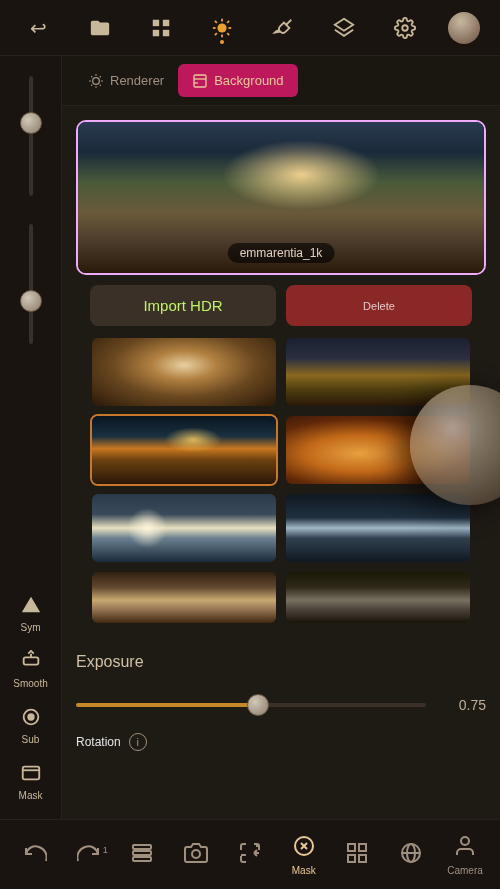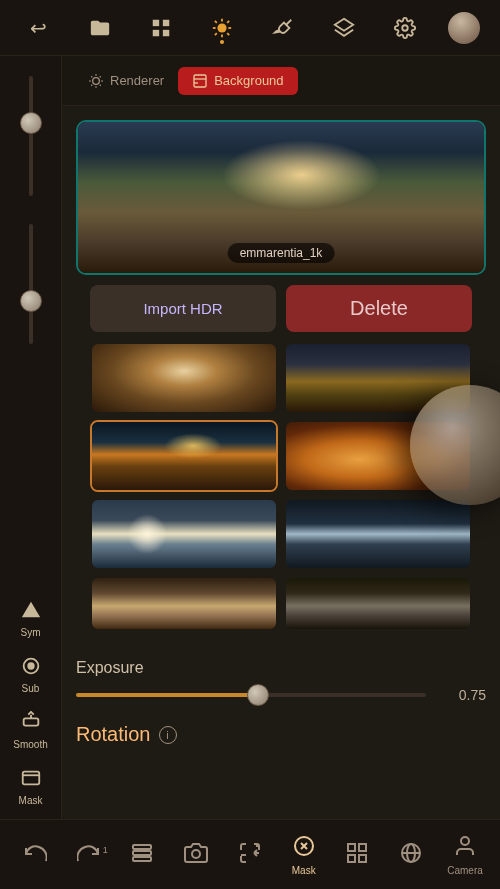--- a/index.html
+++ b/index.html
@@ -82,21 +82,21 @@
       transform: translateX(-50%);
       cursor: pointer;
       border: 1px solid #6a5a48;
     }
     .sidebar-btn {
       width: 50px;
       height: 50px;
       display: flex;
       flex-direction: column;
       align-items: center;
-      justify-content: flex-end;
+      justify-content: center;
       cursor: pointer;
       border-radius: 8px;
       margin: 3px 0;
       color: #c8b89a;
       font-size: 10px;
       gap: 3px;
     }
     .sidebar-btn .icon-shape {
       font-size: 20px;
       line-height: 1;
@@ -110,56 +110,55 @@
       right: 0;
       bottom: 70px;
       background: #1e1a14;
       overflow-y: auto;
       overflow-x: hidden;
     }
 
     
     .tab-bar {
       display: flex;
-      align-items: center;
       background: #1a1610;
       padding: 8px 12px;
       gap: 0;
       border-bottom: 1px solid #2a2218;
       height: 50px;
     }
     .tab-item {
       display: flex;
       align-items: center;
       gap: 6px;
       padding: 6px 14px;
       border-radius: 6px;
       cursor: pointer;
       font-size: 13px;
       color: #a09080;
       white-space: nowrap;
     }
     .tab-item.active {
-      background: #b91c1c;
+      background: #be185d;
       color: #e8c898;
     }
     .tab-item svg {
       width: 16px;
       height: 16px;
     }
 
     
     .hdr-section {
       padding: 14px 14px 10px;
     }
     .hdr-main-preview {
       width: 100%;
       height: 155px;
       border-radius: 10px;
-      border: 2px solid #0f766e;
+      border: 2px solid #f0abfc;
       overflow: hidden;
       position: relative;
       background: #1a1a1a;
     }
     .hdr-main-preview .preview-label {
       position: absolute;
       bottom: 10px;
       left: 50%;
       transform: translateX(-50%);
       background: rgba(0,0,0,0.6);
@@ -182,34 +181,34 @@
       display: flex;
       gap: 10px;
       margin: 10px 14px;
     }
     .btn-import {
       flex: 1;
       padding: 12px;
       background: #3a3028;
       border: none;
       border-radius: 8px;
-      color: #c4b5fd;
+      color: #bef264;
       font-size: 15px;
       font-weight: 500;
       cursor: pointer;
       text-align: center;
     }
     .btn-delete {
       flex: 1;
       padding: 12px;
       background: #8a2828;
       border: none;
       border-radius: 8px;
       color: #e8c8c8;
-      font-size: 20px;
+      font-size: 11px;
       font-weight: 500;
       cursor: pointer;
       text-align: center;
     }
 
     
     .thumb-grid {
       display: grid;
       grid-template-columns: 1fr 1fr;
       gap: 6px;
@@ -231,21 +230,21 @@
       height: 100%;
     }
 
     
     .section {
       padding: 12px 14px 8px;
     }
     .section-label {
       font-size: 16px;
       color: #d0c0a8;
-      margin-bottom: 10px;
+      margin-bottom: 26px;
       font-weight: 400;
     }
     .slider-row {
       display: flex;
       align-items: center;
       gap: 24px;
     }
     .h-slider-track {
       flex: 1;
       height: 4px;
@@ -278,22 +277,22 @@
     }
 
     
     .rotation-row {
       display: flex;
       align-items: center;
       gap: 8px;
       padding: 12px 14px;
     }
     .rotation-label {
-      font-size: 20px;
-      color: #fdba74;
+      font-size: 12px;
+      color: #e5e5e5;
     }
     .info-circle {
       width: 18px;
       height: 18px;
       border: 1.5px solid #a09080;
       border-radius: 50%;
       display: flex;
       align-items: center;
       justify-content: center;
       font-size: 11px;
@@ -423,36 +422,36 @@
       <svg width="22" height="22" viewBox="0 0 24 24" fill="#c8b89a">
           <polygon points="12,3 22,20 2,20"></polygon>
         </svg>
     </span>
     <span>Sym</span>
   </div>
 
   <div class="sidebar-btn">
     <span class="icon-shape">
       <svg width="22" height="22" viewBox="0 0 24 24" fill="none" stroke="#c8b89a" stroke-width="2">
-          <circle cx="12" cy="12" r="8"></circle>
-          <circle cx="12" cy="12" r="3" fill="#c8b89a"></circle>
-        </svg>
-    </span>
-    <span>Sub</span>
+          <rect x="4" y="8" width="16" height="8" rx="2"></rect>
+          <line x1="12" y1="4" x2="12" y2="8"></line>
+          <polyline points="9,4 12,1 15,4"></polyline>
+        </svg>
+    </span>
+    <span>Smooth</span>
   </div>
 
   <div class="sidebar-btn">
     <span class="icon-shape">
       <svg width="22" height="22" viewBox="0 0 24 24" fill="none" stroke="#c8b89a" stroke-width="2">
-          <rect x="4" y="8" width="16" height="8" rx="2"></rect>
-          <line x1="12" y1="4" x2="12" y2="8"></line>
-          <polyline points="9,4 12,1 15,4"></polyline>
-        </svg>
-    </span>
-    <span>Smooth</span>
+          <circle cx="12" cy="12" r="8"></circle>
+          <circle cx="12" cy="12" r="3" fill="#c8b89a"></circle>
+        </svg>
+    </span>
+    <span>Sub</span>
   </div>
 
   <div class="sidebar-btn">
     <span class="icon-shape">
       <svg width="22" height="22" viewBox="0 0 24 24" fill="none" stroke="#c8b89a" stroke-width="2">
           <rect x="3" y="5" width="18" height="14" rx="2"></rect>
           <line x1="3" y1="9" x2="21" y2="9"></line>
         </svg>
     </span>
     <span>Mask</span>

